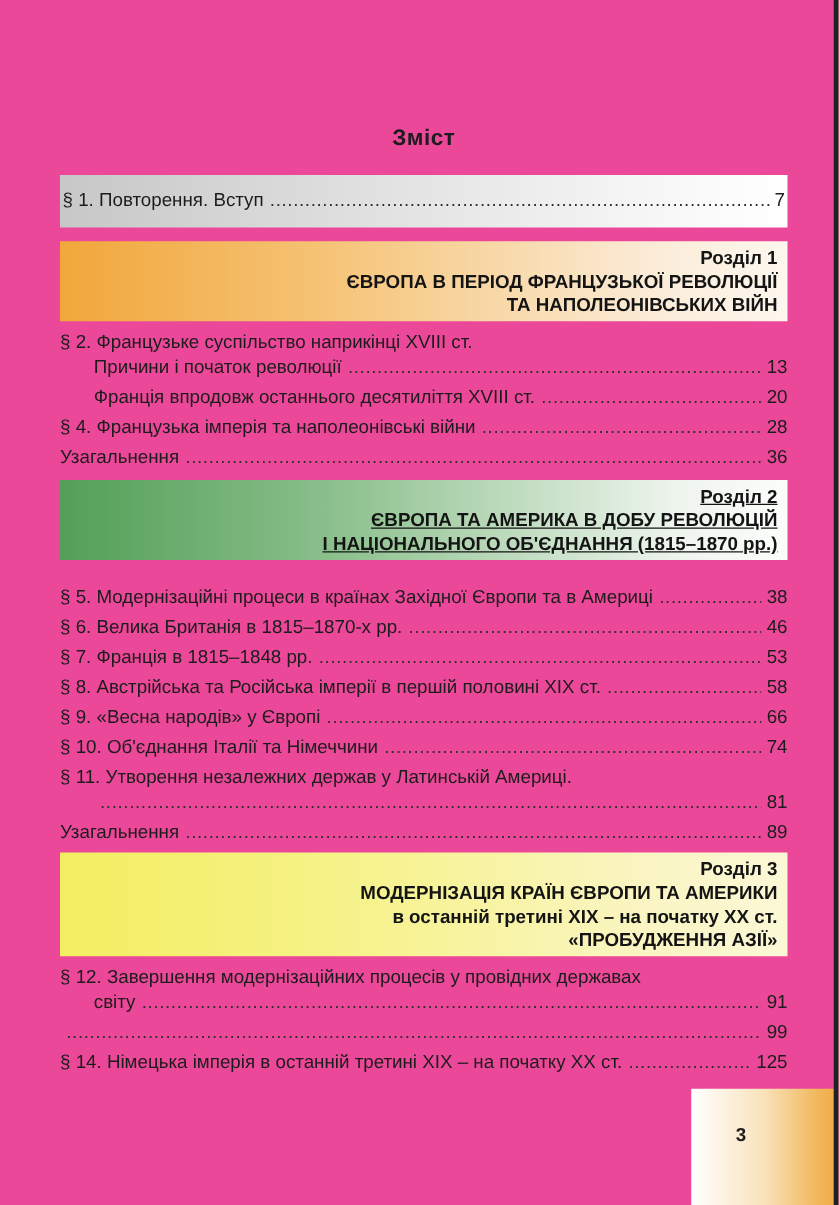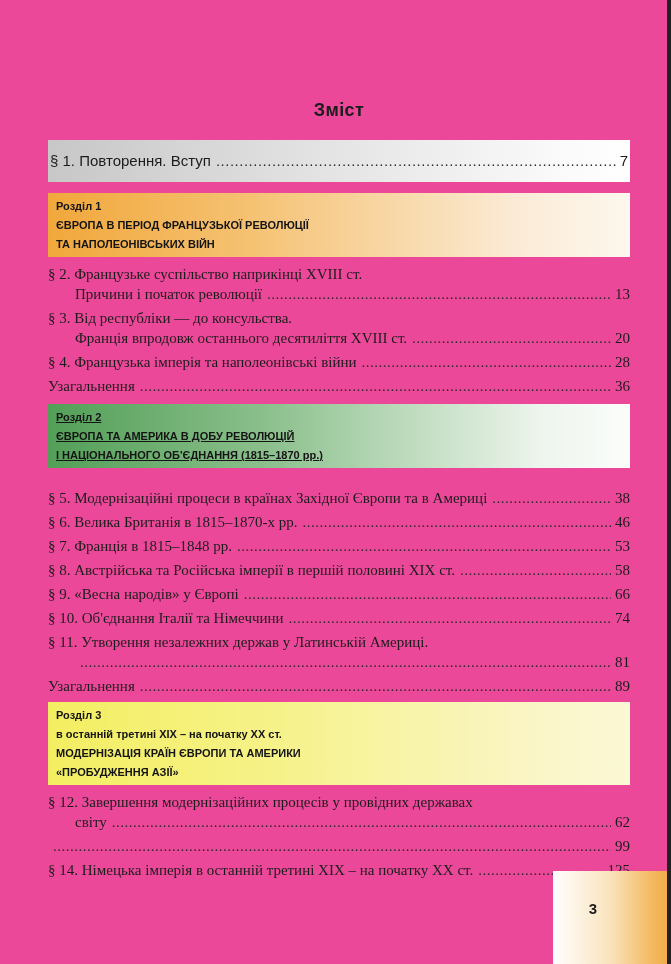--- a/index.html
+++ b/index.html
@@ -14,26 +14,26 @@
   .intro-bar{margin-top:20px;padding:11px 2px 11px 2px;background:linear-gradient(90deg,#c7c7c7 0%,#e2e2e2 45%,#fbfbfb 90%,#ffffff 100%);}
   
   .entry-row{display:flex;align-items:baseline;font-size:15px;line-height:20px;text-align:center;}
   .entry{margin-bottom:4px;}
   .etext{white-space:nowrap;flex:0 1 auto;}
   .leader{flex:1 1 10px;min-width:8px;overflow:hidden;white-space:nowrap;margin:0 4px 0 5px;color:#2e2e2e;letter-spacing:0.5px;}
   .pg{white-space:nowrap;flex:0 0 auto;}
   .l1{font-size:15px;line-height:20px;white-space:nowrap;}
   .cont{padding-left:27px;}
   
-  .bar{text-align:left;font-weight:bold;color:#141414;font-size:11px;line-height:19px;padding:4px 8px 3px;}
+  .bar{text-align:right;font-weight:bold;color:#141414;font-size:15px;line-height:19px;padding:4px 8px 3px;}
   .bar-line{white-space:nowrap;}
   .bar.orange{margin-top:11px;background:linear-gradient(90deg,#f1a73b 0%,#f5c273 35%,#fbecd8 82%,#fdf7ee 100%);}
   .bar.green{margin-top:8px;background:linear-gradient(90deg,#529f57 0%,#8cc08d 38%,#eef5ed 85%,#fbfdfb 100%);text-decoration:underline;}
   .bar.yellow{margin-top:6px;background:linear-gradient(90deg,#f3ee61 0%,#f6f288 38%,#faf5c4 82%,#fbf8d6 100%);}
-  .entries{margin-top:7px;font-family:Liberation Serif, serif;}
+  .entries{margin-top:7px;}
   .entries.e2{margin-top:20px;}
   
   .footer-strip{position:absolute;right:4px;bottom:0;width:114px;height:93px;
     background:linear-gradient(90deg,#ffffff 0%,#f9e3bd 50%,#f2b658 90%,#f0ad4b 100%);}
   .footer-num{position:absolute;right:74px;bottom:47px;font-size:15px;font-weight:bold;color:#1c1c1c;}
   
   .page-edge{position:absolute;right:0;top:0;width:4px;height:964px;background:#212121;}
 </style>
 </head>
 <body>
@@ -60,21 +60,20 @@
     <div class="entries e1">
       <div class="entry">
         <div class="l1">§ 2. Французьке суспільство наприкінці XVIII ст.</div>
         <div class="entry-row cont">
           <span class="etext">Причини і початок революції</span>
           <span class="leader">........................................................................................................................................................................................................</span>
           <span class="pg">13</span>
         </div>
       </div>
       <div class="entry">
-        <div class="l1">§ 3. Від республіки — до консульства.</div>
         <div class="entry-row cont">
           <span class="etext">Франція впродовж останнього десятиліття XVIII ст.</span>
           <span class="leader">........................................................................................................................................................................................................</span>
           <span class="pg">20</span>
         </div>
       </div>
       <div class="entry entry-row">
         <span class="etext">§ 4. Французька імперія та наполеонівські війни</span>
         <span class="leader">........................................................................................................................................................................................................</span>
         <span class="pg">28</span>
@@ -132,32 +131,32 @@
       </div>
       <div class="entry entry-row">
         <span class="etext">Узагальнення</span>
         <span class="leader">........................................................................................................................................................................................................</span>
         <span class="pg">89</span>
       </div>
     </div>
 
     <div class="bar yellow">
       <div class="bar-line">Розділ 3</div>
+      <div class="bar-line">МОДЕРНІЗАЦІЯ КРАЇН ЄВРОПИ ТА АМЕРИКИ</div>
       <div class="bar-line">в останній третині XIX – на початку XX ст.</div>
-      <div class="bar-line">МОДЕРНІЗАЦІЯ КРАЇН ЄВРОПИ ТА АМЕРИКИ</div>
       <div class="bar-line">«ПРОБУДЖЕННЯ АЗІЇ»</div>
     </div>
 
     <div class="entries e3">
       <div class="entry">
         <div class="l1">§ 12. Завершення модернізаційних процесів у провідних державах</div>
         <div class="entry-row cont">
           <span class="etext">світу</span>
           <span class="leader">........................................................................................................................................................................................................</span>
-          <span class="pg">62</span>
+          <span class="pg">91</span>
         </div>
       </div>
       <div class="entry entry-row">
         <span class="leader">........................................................................................................................................................................................................</span>
         <span class="pg">99</span>
       </div>
       <div class="entry entry-row">
         <span class="etext">§ 14. Німецька імперія в останній третині XIX – на початку XX ст.</span>
         <span class="leader">........................................................................................................................................................................................................</span>
         <span class="pg">125</span>

